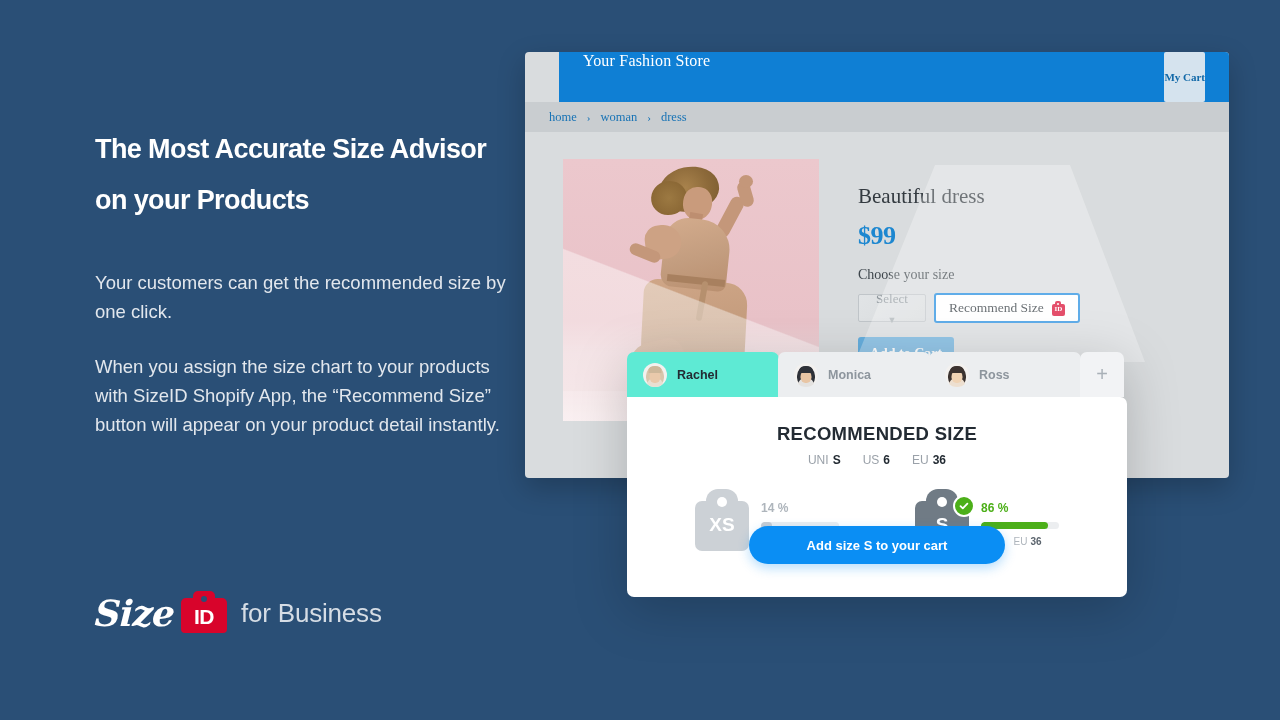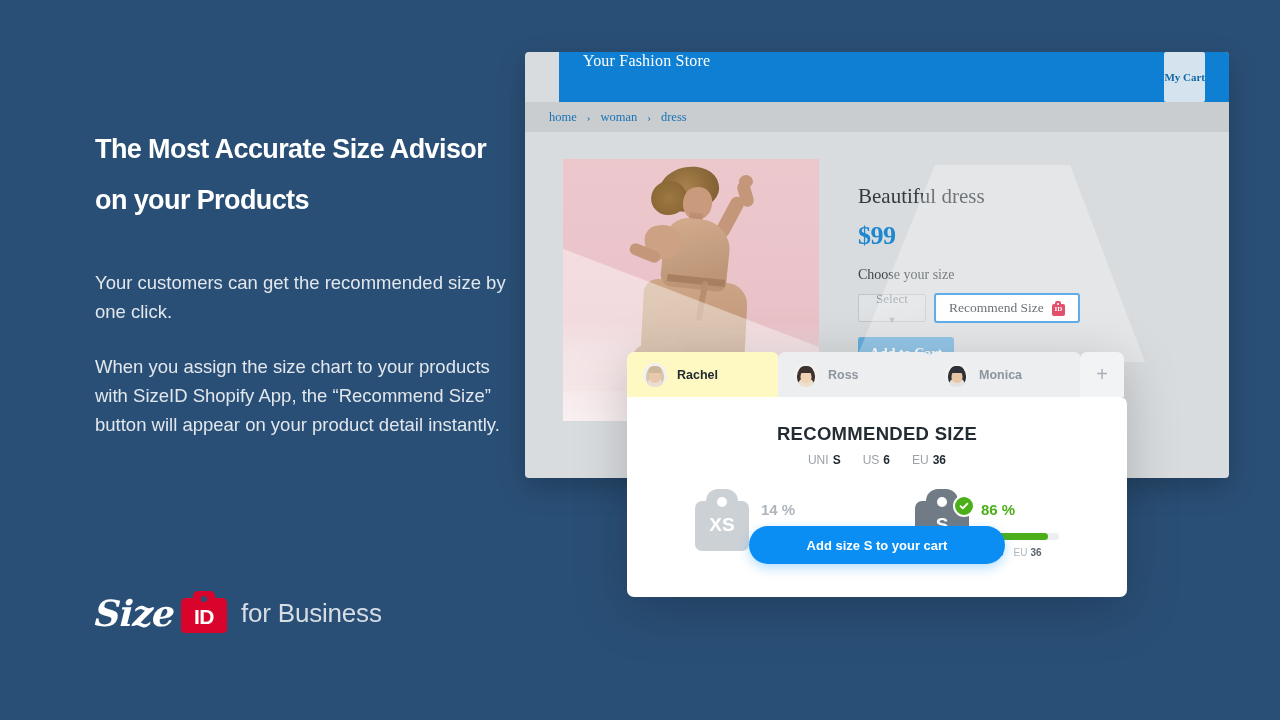--- a/index.html
+++ b/index.html
@@ -374,21 +374,21 @@
   .tab {
     height: 45px;
     display: flex; align-items: center;
     gap: 10px;
     padding: 0 16px;
     border-radius: 7px 7px 0 0;
     font-size: 12.5px;
     position: relative;
   }
   .tab.active {
-    background: #fef9c3;
+    background: #5eead4;
     color: #232b33;
     font-weight: bold;
     width: 152px;
   }
   .tab.inactive {
     background: #eceef0;
     color: #8d959d;
     font-weight: bold;
     width: 152px;
     margin-left: -1px;
@@ -503,21 +503,21 @@
     right: -6px; top: 6px;
     width: 22px; height: 22px;
     border-radius: 50%;
     background: #4caf19;
     border: 2px solid #ffffff;
     display: flex; align-items: center; justify-content: center;
   }
   .st-check svg { display: block; }
 
   .option-meta { padding-top: 12px; min-width: 78px; }
-  .pct { font-size: 15px; font-weight: bold; margin-bottom: 15px; }
+  .pct { font-size: 12px; font-weight: bold; margin-bottom: 7px; }
   .pct.grey { color: #aeb5bc; }
   .pct.green { color: #4caf19; }
   .bar {
     width: 78px; height: 7px;
     background: #eceef0;
     border-radius: 4px;
     overflow: hidden;
   }
   .bar-fill { height: 100%; border-radius: 4px; }
   .bar-fill.grey { background: #c8ccd2; }
@@ -646,36 +646,36 @@
         <span class="av-hair" style="background:#d8c6ad"></span>
         <span class="av-body" style="background:#e8dfd2"></span>
         <span class="av-face" style="background:#e9c9ab"></span>
         <span class="av-hair-front" style="background:#cdb79a"></span>
       </span>
       <span>Rachel</span>
     </div>
 
     <div class="tab inactive">
       <span class="avatar">
+        <span class="av-hair" style="background:#2e3138"></span>
+        <span class="av-body" style="background:#e4e2e0"></span>
+        <span class="av-face" style="background:#e8c5a4"></span>
+        <span class="av-hair-front" style="background:#2e3138"></span>
+      </span>
+      <span>Monica</span>
+    </div>
+
+    <div class="tab inactive">
+      <span class="avatar">
         <span class="av-hair" style="background:#3c3330"></span>
         <span class="av-body" style="background:#eddfd0"></span>
         <span class="av-face" style="background:#f0d3b4"></span>
         <span class="av-hair-front" style="background:#3c3330"></span>
       </span>
       <span>Ross</span>
-    </div>
-
-    <div class="tab inactive">
-      <span class="avatar">
-        <span class="av-hair" style="background:#2e3138"></span>
-        <span class="av-body" style="background:#e4e2e0"></span>
-        <span class="av-face" style="background:#e8c5a4"></span>
-        <span class="av-hair-front" style="background:#2e3138"></span>
-      </span>
-      <span>Monica</span>
     </div>
 
     <div class="tab add">
       <span>+</span>
     </div>
   </div>
 
   <div class="panel-body">
 
     <div class="rec-title">RECOMMENDED SIZE</div>

